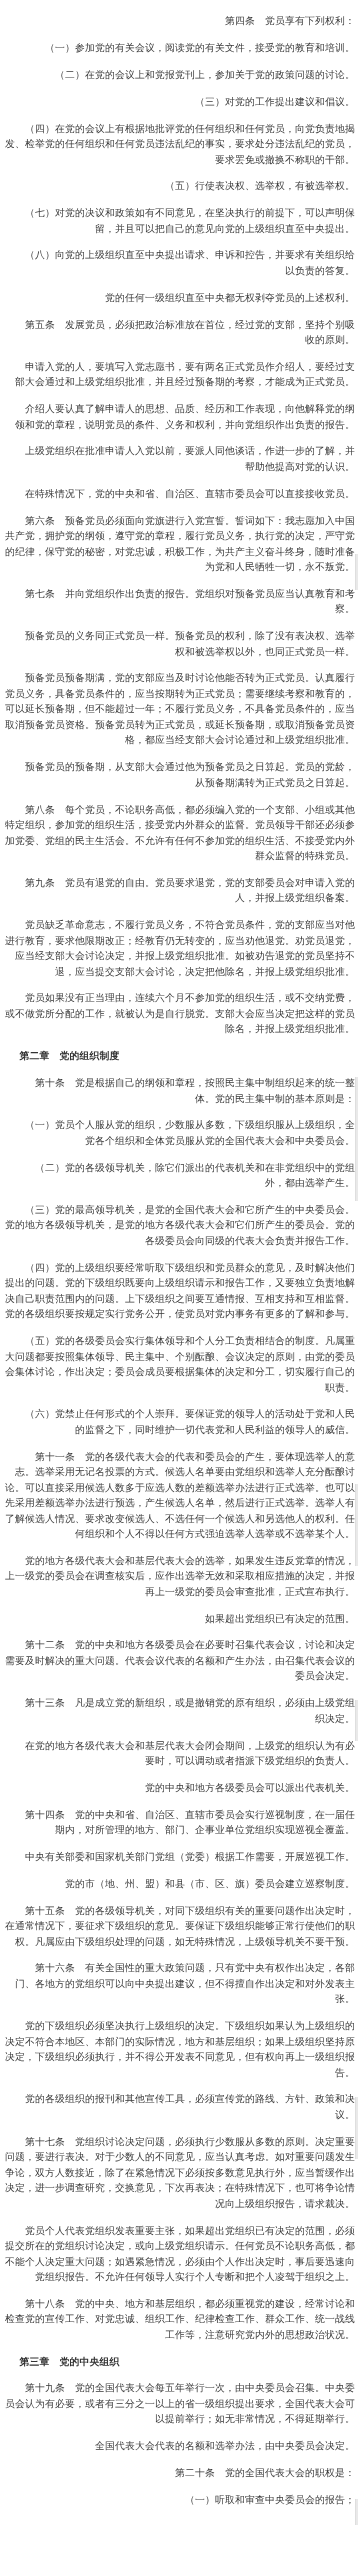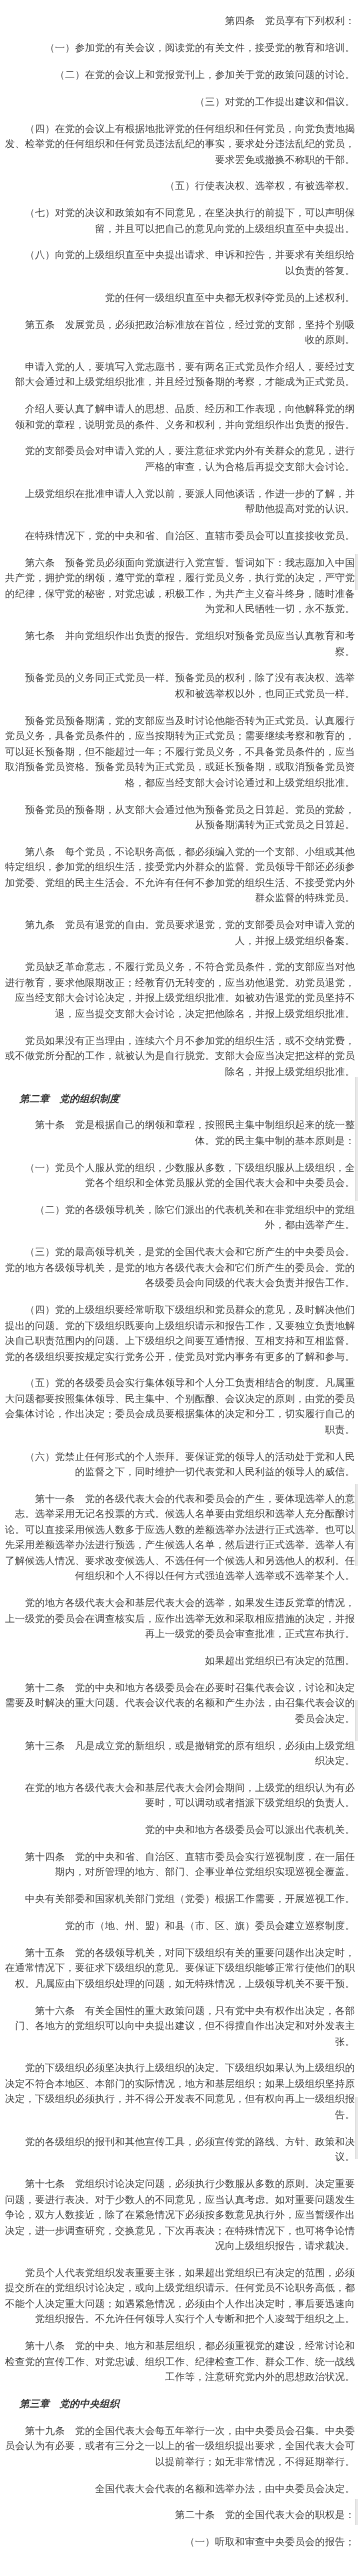--- a/index.html
+++ b/index.html
@@ -27,21 +27,20 @@
     word-break: break-all;
   }
   .chapter {
     font-size: 9.8px;
     line-height: 15.5px;
     margin: 0 0 11.3px 0;
     text-indent: 15.5px;
     font-weight: bold;
     color: #333333;
     letter-spacing: 0.2px;
-    font-style: italic;
   }
   .scrollbar-artifact {
     position: absolute;
     right: 0;
     width: 3.1px;
     background: #e9e9e9;
     border-left: 0.5px solid #dedede;
   }
 </style>
 </head>
@@ -54,21 +53,20 @@
       <p class="para">（二）在党的会议上和党报党刊上，参加关于党的政策问题的讨论。</p>
       <p class="para">（三）对党的工作提出建议和倡议。</p>
       <p class="para">（四）在党的会议上有根据地批评党的任何组织和任何党员，向党负责地揭发、检举党的任何组织和任何党员违法乱纪的事实，要求处分违法乱纪的党员，要求罢免或撤换不称职的干部。</p>
       <p class="para">（五）行使表决权、选举权，有被选举权。</p>
       <p class="para">（七）对党的决议和政策如有不同意见，在坚决执行的前提下，可以声明保留，并且可以把自己的意见向党的上级组织直至中央提出。</p>
       <p class="para">（八）向党的上级组织直至中央提出请求、申诉和控告，并要求有关组织给以负责的答复。</p>
       <p class="para">党的任何一级组织直至中央都无权剥夺党员的上述权利。</p>
       <p class="para">第五条　发展党员，必须把政治标准放在首位，经过党的支部，坚持个别吸收的原则。</p>
       <p class="para">申请入党的人，要填写入党志愿书，要有两名正式党员作介绍人，要经过支部大会通过和上级党组织批准，并且经过预备期的考察，才能成为正式党员。</p>
       <p class="para">介绍人要认真了解申请人的思想、品质、经历和工作表现，向他解释党的纲领和党的章程，说明党员的条件、义务和权利，并向党组织作出负责的报告。</p>
-      <p class="para">党的支部委员会对申请入党的人，要注意征求党内外有关群众的意见，进行严格的审查，认为合格后再提交支部大会讨论。</p>
       <p class="para">上级党组织在批准申请人入党以前，要派人同他谈话，作进一步的了解，并帮助他提高对党的认识。</p>
       <p class="para">在特殊情况下，党的中央和省、自治区、直辖市委员会可以直接接收党员。</p>
       <p class="para">第六条　预备党员必须面向党旗进行入党宣誓。誓词如下：我志愿加入中国共产党，拥护党的纲领，遵守党的章程，履行党员义务，执行党的决定，严守党的纪律，保守党的秘密，对党忠诚，积极工作，为共产主义奋斗终身，随时准备为党和人民牺牲一切，永不叛党。</p>
       <p class="para">第七条　并向党组织作出负责的报告。党组织对预备党员应当认真教育和考察。</p>
       <p class="para">预备党员的义务同正式党员一样。预备党员的权利，除了没有表决权、选举权和被选举权以外，也同正式党员一样。</p>
       <p class="para">预备党员预备期满，党的支部应当及时讨论他能否转为正式党员。认真履行党员义务，具备党员条件的，应当按期转为正式党员；需要继续考察和教育的，可以延长预备期，但不能超过一年；不履行党员义务，不具备党员条件的，应当取消预备党员资格。预备党员转为正式党员，或延长预备期，或取消预备党员资格，都应当经支部大会讨论通过和上级党组织批准。</p>
       <p class="para">预备党员的预备期，从支部大会通过他为预备党员之日算起。党员的党龄，从预备期满转为正式党员之日算起。</p>
       <p class="para">第八条　每个党员，不论职务高低，都必须编入党的一个支部、小组或其他特定组织，参加党的组织生活，接受党内外群众的监督。党员领导干部还必须参加党委、党组的民主生活会。不允许有任何不参加党的组织生活、不接受党内外群众监督的特殊党员。</p>
       <p class="para">第九条　党员有退党的自由。党员要求退党，党的支部委员会对申请入党的人，并报上级党组织备案。</p>
       <p class="para">党员缺乏革命意志，不履行党员义务，不符合党员条件，党的支部应当对他进行教育，要求他限期改正；经教育仍无转变的，应当劝他退党。劝党员退党，应当经支部大会讨论决定，并报上级党组织批准。如被劝告退党的党员坚持不退，应当提交支部大会讨论，决定把他除名，并报上级党组织批准。</p>

